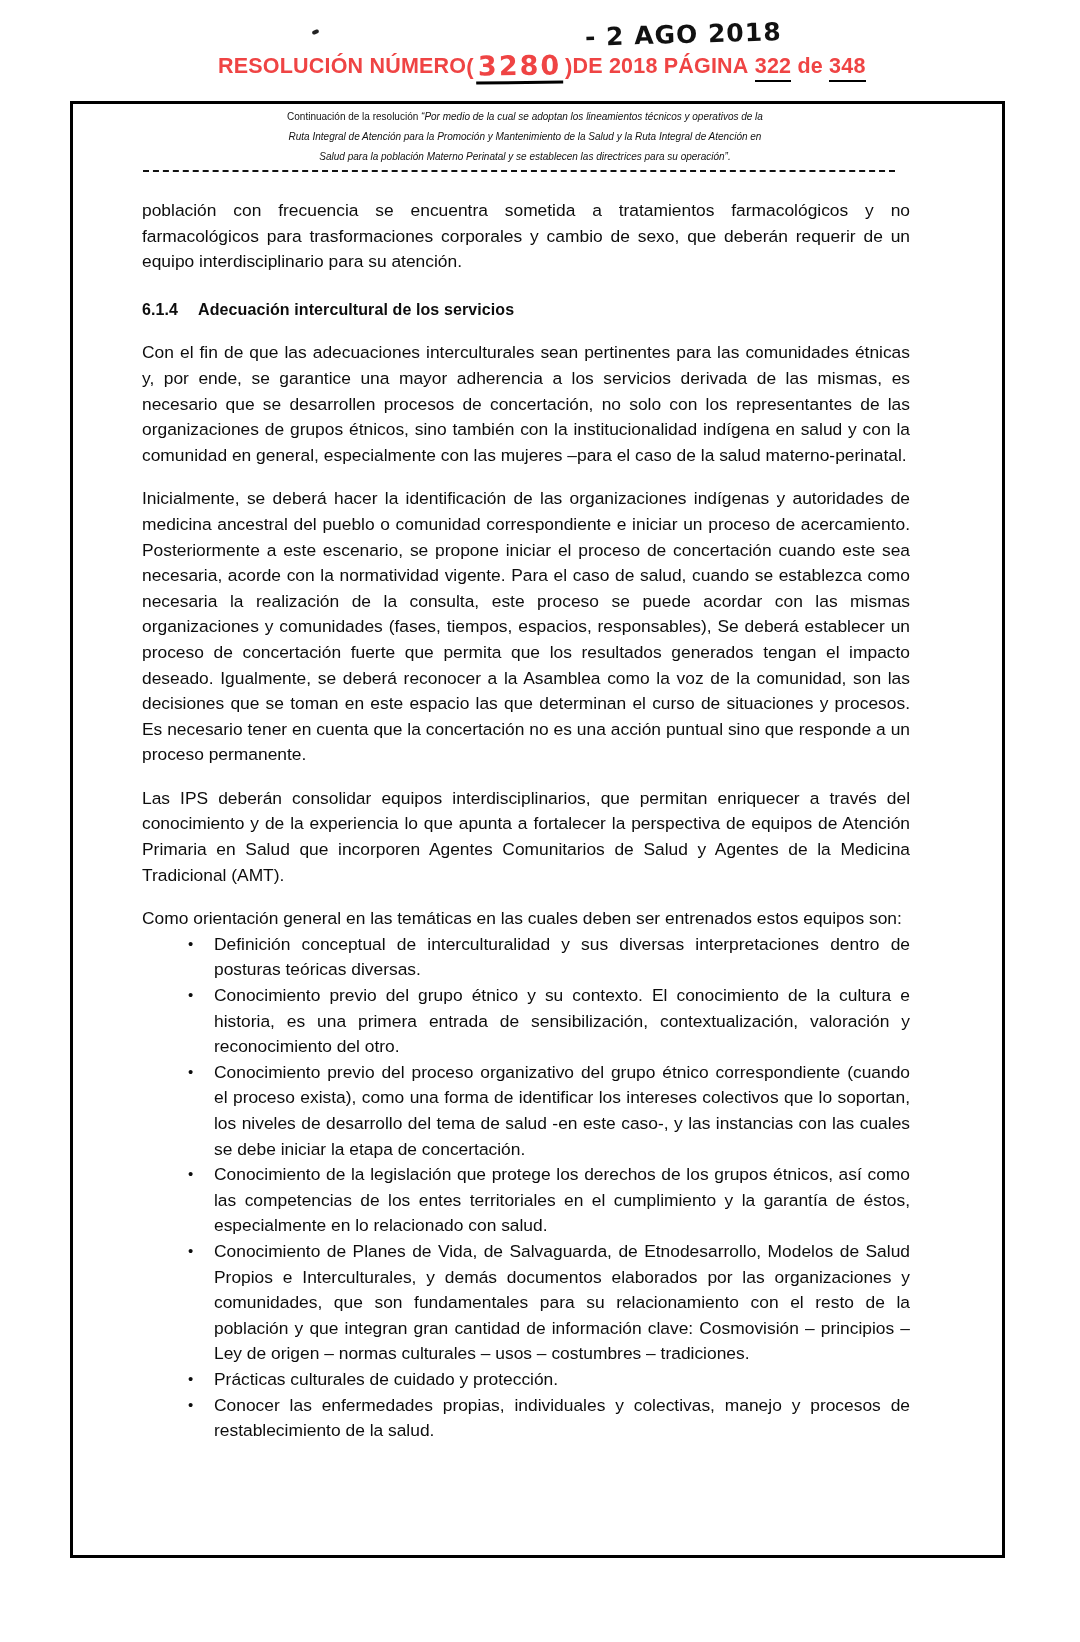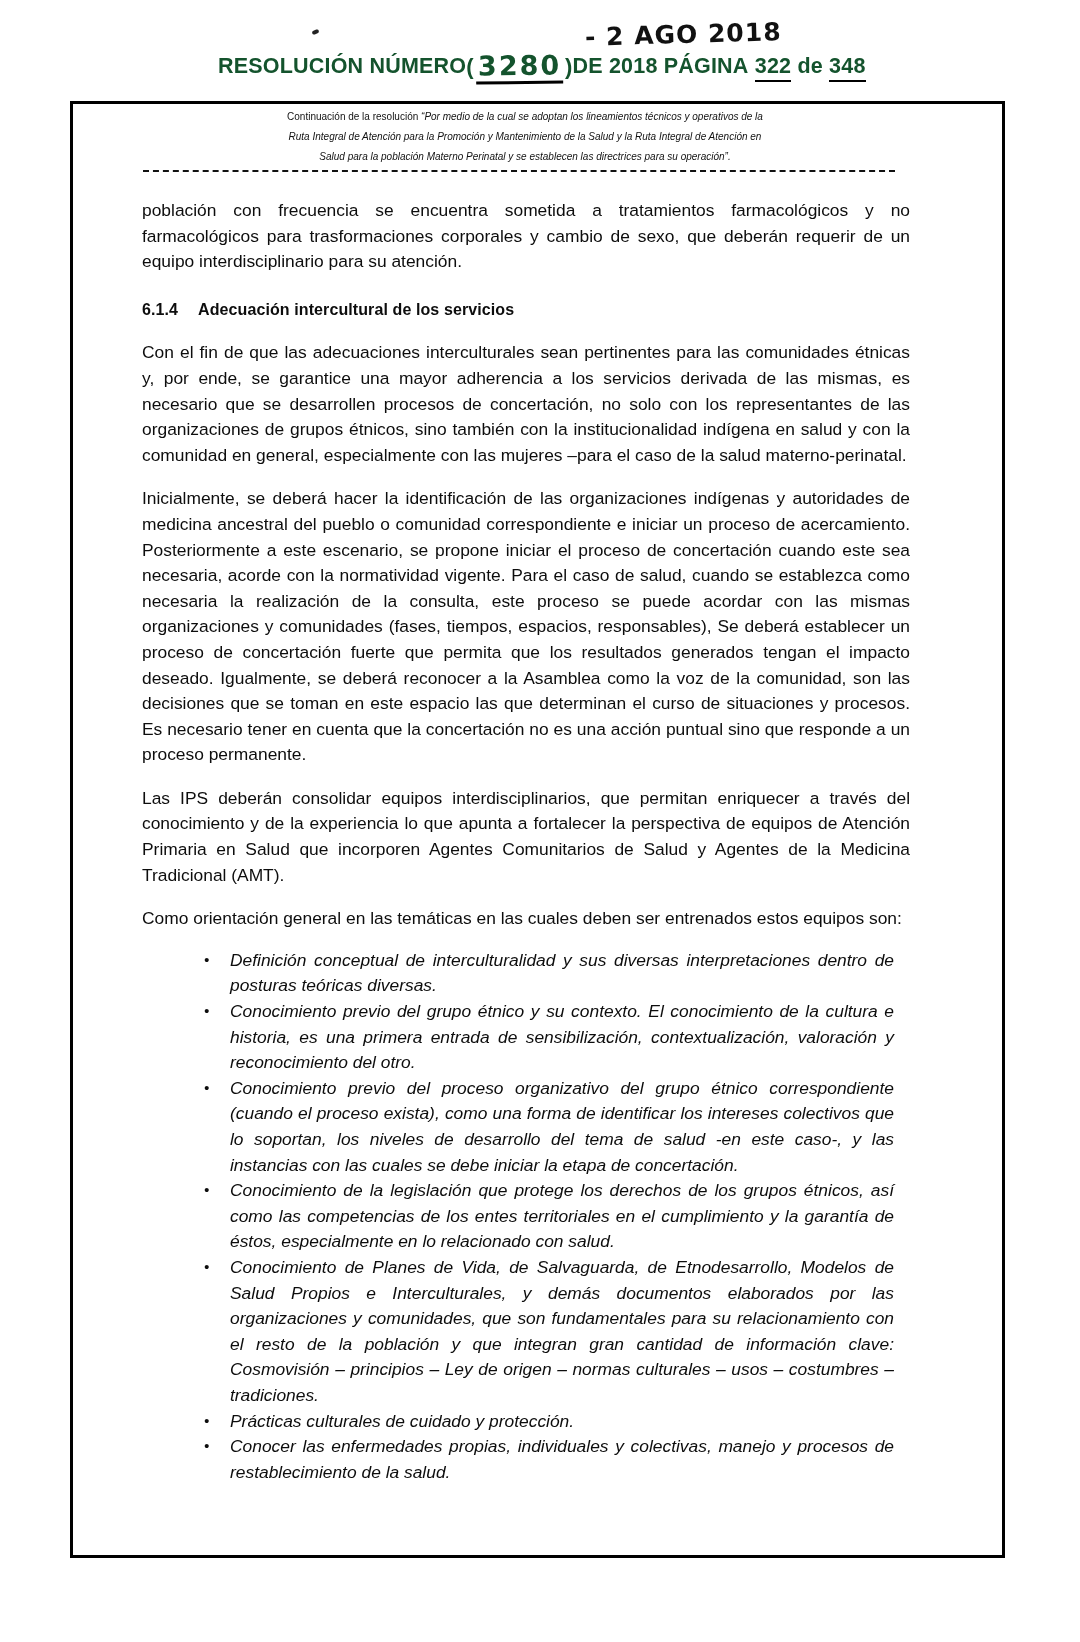--- a/index.html
+++ b/index.html
@@ -37,21 +37,21 @@
     -webkit-font-smoothing: none;
   }
   .res-line {
     position: absolute;
     left: 218px;
     top: 48px;
     font-size: 21.5px;
     font-weight: 700;
     letter-spacing: 0.2px;
     white-space: nowrap;
-    color: #14532d;
+    color: #ef4444;
   }
   .res-label { display: inline-block; }
   .res-number {
     display: inline-block;
     font-family: "DejaVu Sans", sans-serif;
     font-size: 27px;
     font-weight: 700;
     letter-spacing: 2px;
     border-bottom: 3px solid #000;
     padding: 0 2px;
@@ -141,24 +141,23 @@
     text-align: left !important;
     font-size: 16px;
     letter-spacing: 0.1px;
   }
   .section-head .num {
     display: inline-block;
     min-width: 56px;
   }
 
   ul.bullets {
-    margin: 16px;
+    margin: 0;
     padding: 0 0 0 0;
     list-style: none;
-    font-style: italic;
   }
   ul.bullets > li {
     position: relative;
     padding-left: 72px;
     margin-bottom: 0px;
     text-align: justify;
   }
   ul.bullets > li::before {
     content: "•";
     position: absolute;

